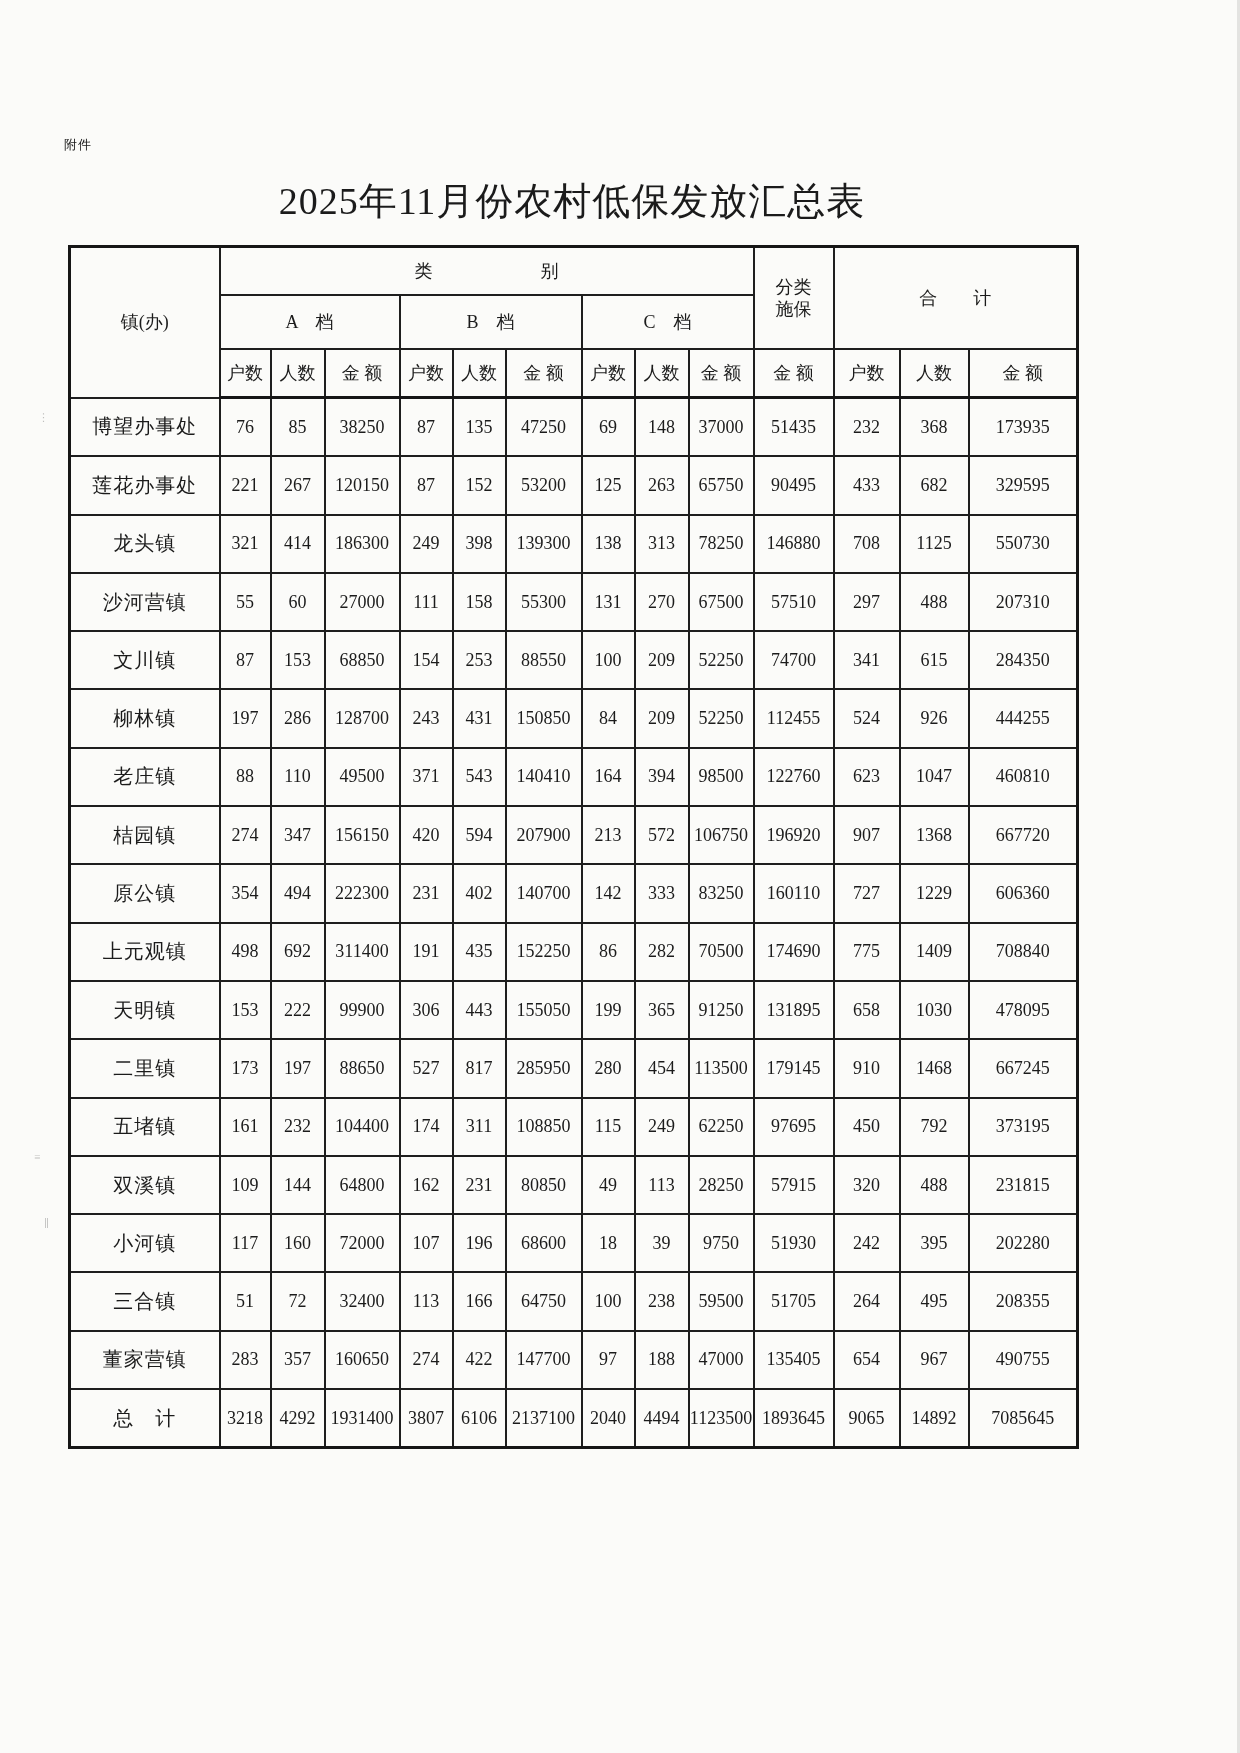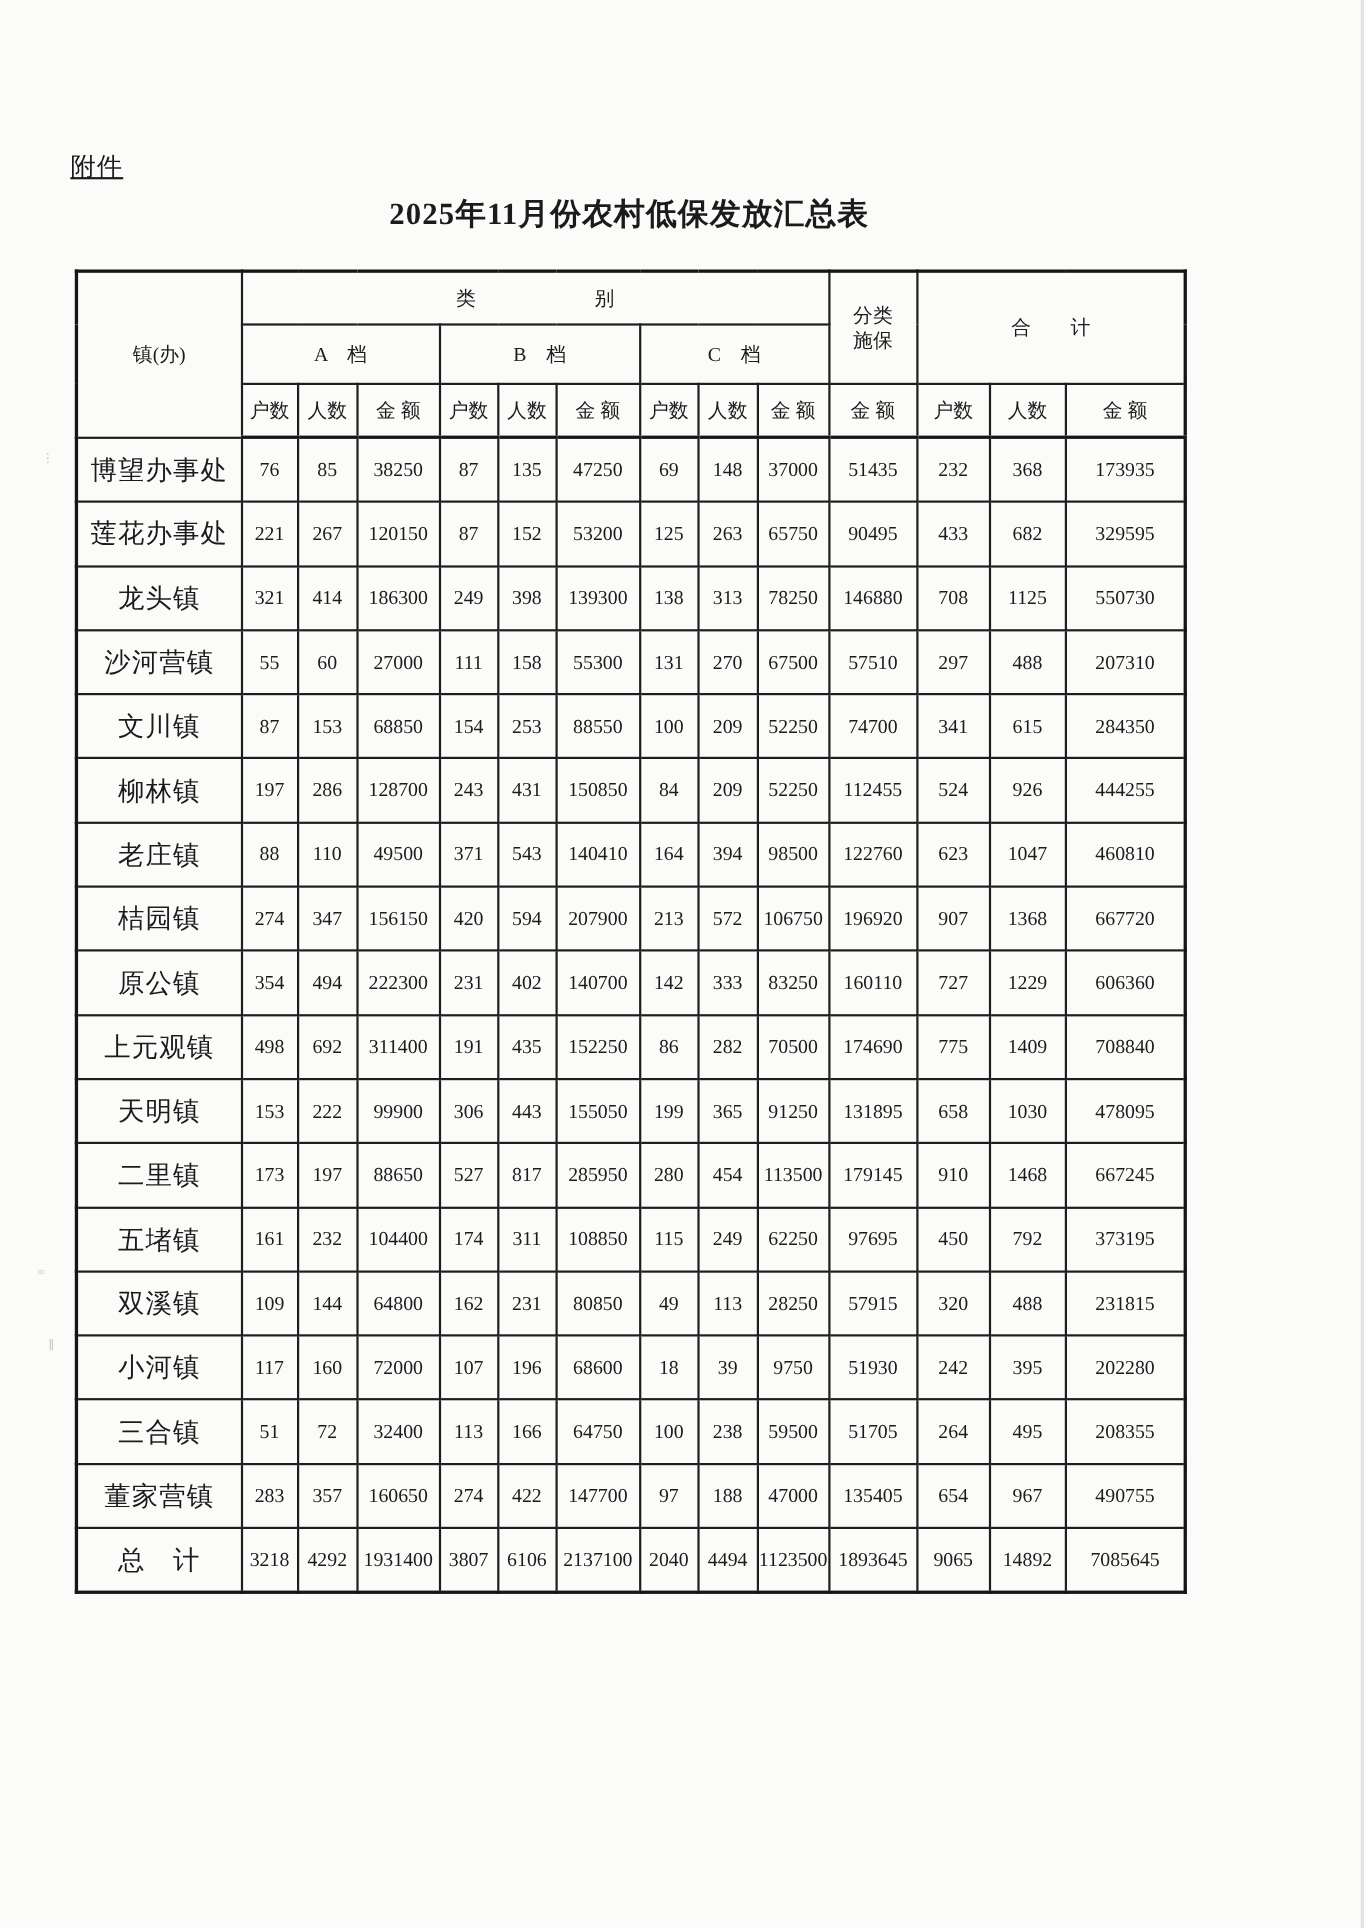--- a/index.html
+++ b/index.html
@@ -15,46 +15,46 @@
   .scan-edge{
     position:absolute;right:0;top:0;width:3px;height:100%;
     background:#e3e3e1;
   }
   .artifact{
     position:absolute;color:#777;opacity:.45;font-size:11px;line-height:1;
     user-select:none;
   }
   .attachment{
     position:absolute;left:64px;top:136px;
-    font-size:23px;letter-spacing:1px;text-decoration:underline;
+    font-size:13px;letter-spacing:1px;
   }
   .title{
     position:absolute;left:68px;top:176px;width:1008px;
     margin:0;text-align:center;
-    font-size:28px;font-weight:700;letter-spacing:1px;
+    font-size:38px;font-weight:400;letter-spacing:1px;
   }
   table.summary{
     position:absolute;left:68px;top:245px;
     width:1008px;
     border-collapse:collapse;table-layout:fixed;
     border:3px solid #161616;
   }
   .summary th,.summary td{
     border:2px solid #1e1e1e;
     text-align:center;vertical-align:middle;
     padding:0;font-weight:400;
   }
   .summary thead th{font-size:18px;}
   .summary thead tr.h1 th{height:46px;}
   .summary thead tr.h2 th{height:52px;}
   .summary thead tr.h3 th{height:46px;}
   .summary thead tr.h3 th{border-bottom:3px solid #161616;margin-left:24px;}
   .summary thead th.wrap{white-space:pre-line;line-height:1.25;margin-top:48px;}
   .summary tbody td{height:56.3px;font-size:18px;}
-  .summary tbody td.town{letter-spacing:1px;font-size:24px;}
+  .summary tbody td.town{letter-spacing:1px;font-size:20px;}
 </style>
 </head>
 <body>
 
 <div class="page">
 
   <div class="scan-edge"></div>
   <div class="artifact" style="left:38px;top:412px;">⋮</div>
   <div class="artifact" style="left:34px;top:1152px;">≡</div>
   <div class="artifact" style="left:44px;top:1218px;">∥</div>

